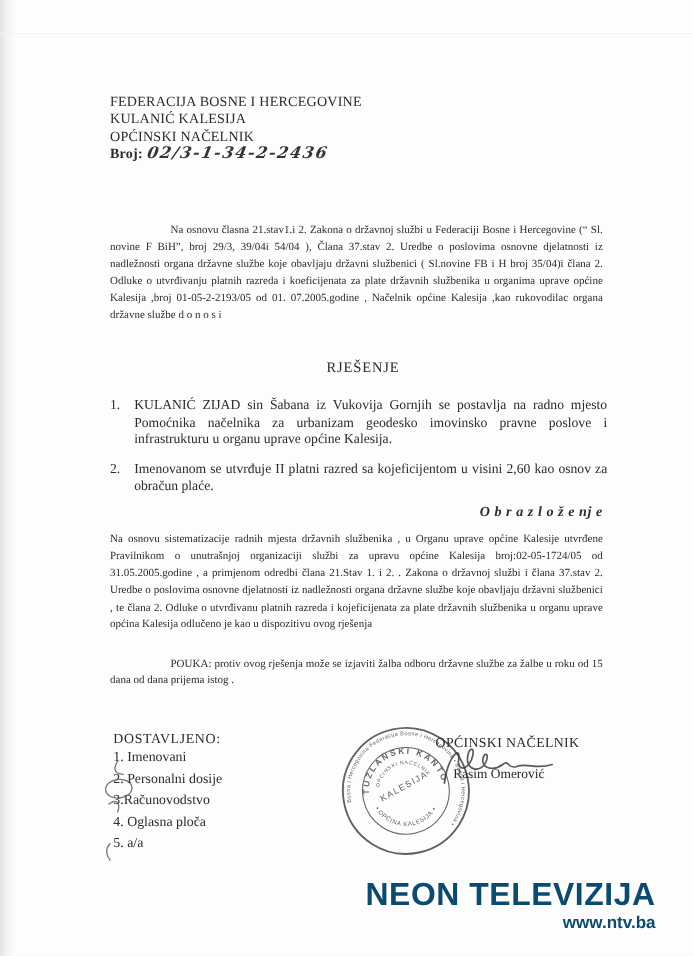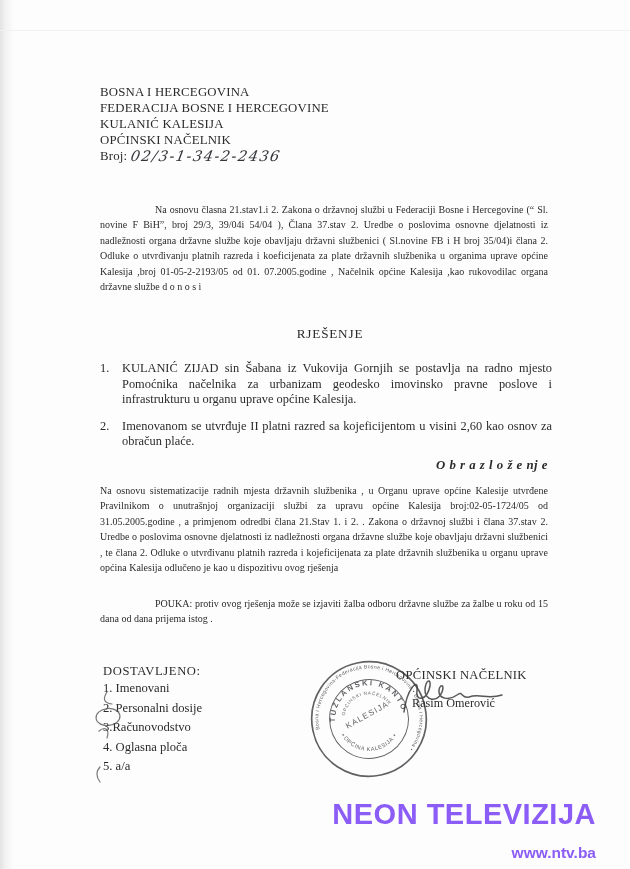--- a/index.html
+++ b/index.html
@@ -16,21 +16,21 @@
     position:absolute;left:0;top:0;width:14px;height:869px;
     background:linear-gradient(90deg,#e3e3e3 0%,#f2f2f2 40%,rgba(255,255,255,0) 100%);
   }
   .scan-line{
     position:absolute;left:0;top:30px;width:100%;height:1px;background:#f1f1f1;
   }
   .header{
     position:absolute;left:100px;top:84px;
     font-size:12.8px;line-height:16px;letter-spacing:.2px;
   }
-  .broj-row{display:flex;align-items:flex-end;gap:4px;}
+  .broj-row{display:flex;align-items:flex-end;gap:4px;font-weight:bold;}
   .handwritten{
     font-family:"DejaVu Serif", serif;
     font-style:italic;font-size:14.5px;letter-spacing:1.5px;
     transform:skewX(-10deg);display:inline-block;color:#33353a;
   }
   .para{
     position:absolute;left:100px;width:448px;
     font-size:10px;line-height:15.4px;text-align:justify;
   }
   .indent{text-indent:55px;}
@@ -58,32 +58,31 @@
   }
   .sig-block{position:absolute;left:396px;top:668px;width:200px;}
   .sig-title{font-size:12.6px;letter-spacing:.3px;}
   .sig-name{font-size:12.2px;margin-top:13px;margin-left:16px;}
   .sig-scrawl{position:absolute;left:390px;top:672px;pointer-events:none;}
   .watermark{
     position:absolute;right:34px;top:798px;text-align:right;
     font-family:"Liberation Sans", sans-serif;font-weight:bold;
   }
   .wm-title{font-size:29px;letter-spacing:.5px;line-height:32px;}
-  .wm-url{font-size:15.5px;margin-top:14px;}
+  .wm-url{font-size:15.5px;margin-top:1px;}
 </style>
 </head>
 <body>
 
 <div class="page">
 
   <div class="scan-edge"></div>
   <div class="scan-line"></div>
 
   <div class="header">
-    <div>BOSNA I HERCEGOVINA</div>
     <div>FEDERACIJA BOSNE I HERCEGOVINE</div>
     <div>KULANIĆ KALESIJA</div>
     <div>OPĆINSKI NAČELNIK</div>
     <div class="broj-row">
       <span>Broj:</span>
       <span class="handwritten">02/3-1-34-2-2436</span>
     </div>
   </div>
 
   <div class="para intro indent">Na osnovu člasna 21.stav1.i 2. Zakona o državnoj službi u  Federaciji Bosne i Hercegovine (“ Sl. novine F BiH”, broj 29/3, 39/04i  54/04 ), Člana  37.stav 2. Uredbe o poslovima osnovne djelatnosti iz nadležnosti organa državne službe koje obavljaju državni službenici ( Sl.novine  FB i H  broj 35/04)i člana 2. Odluke o utvrđivanju platnih razreda i koeficijenata za plate državnih službenika u organima uprave općine Kalesija ,broj 01-05-2-2193/05 od 01. 07.2005.godine , Načelnik općine Kalesija ,kao rukovodilac organa državne službe  d o n o s i</div>
@@ -156,18 +155,18 @@
   </svg>
 
   <div class="sig-block">
     <div class="sig-title">OPĆINSKI NAČELNIK</div>
     <div class="sig-name">Rasim Omerović</div>
   </div>
   <svg class="sig-scrawl" width="130" height="46" viewBox="0 0 130 46">
     <path d="M 14,40 C 17,16 29,5 27,18 C 25,30 37,29 40,14 C 41,6 36,8 35,17 C 34,29 48,31 52,20 C 55,12 50,12 49,18 C 48,27 59,29 67,23 C 73,18 71,27 79,25 C 90,21 97,28 112,23" fill="none" stroke="#3a3a3a" stroke-width="1.5" stroke-linecap="round" opacity="0.85"></path>
   </svg>
 
-  <div class="watermark" style="color:#8b5cf6">
+  <div class="watermark" style="color:#0c4a6e">
     <div class="wm-title">NEON TELEVIZIJA</div>
     <div class="wm-url">www.ntv.ba</div>
   </div>
 
 </div>
 
 </body></html>

